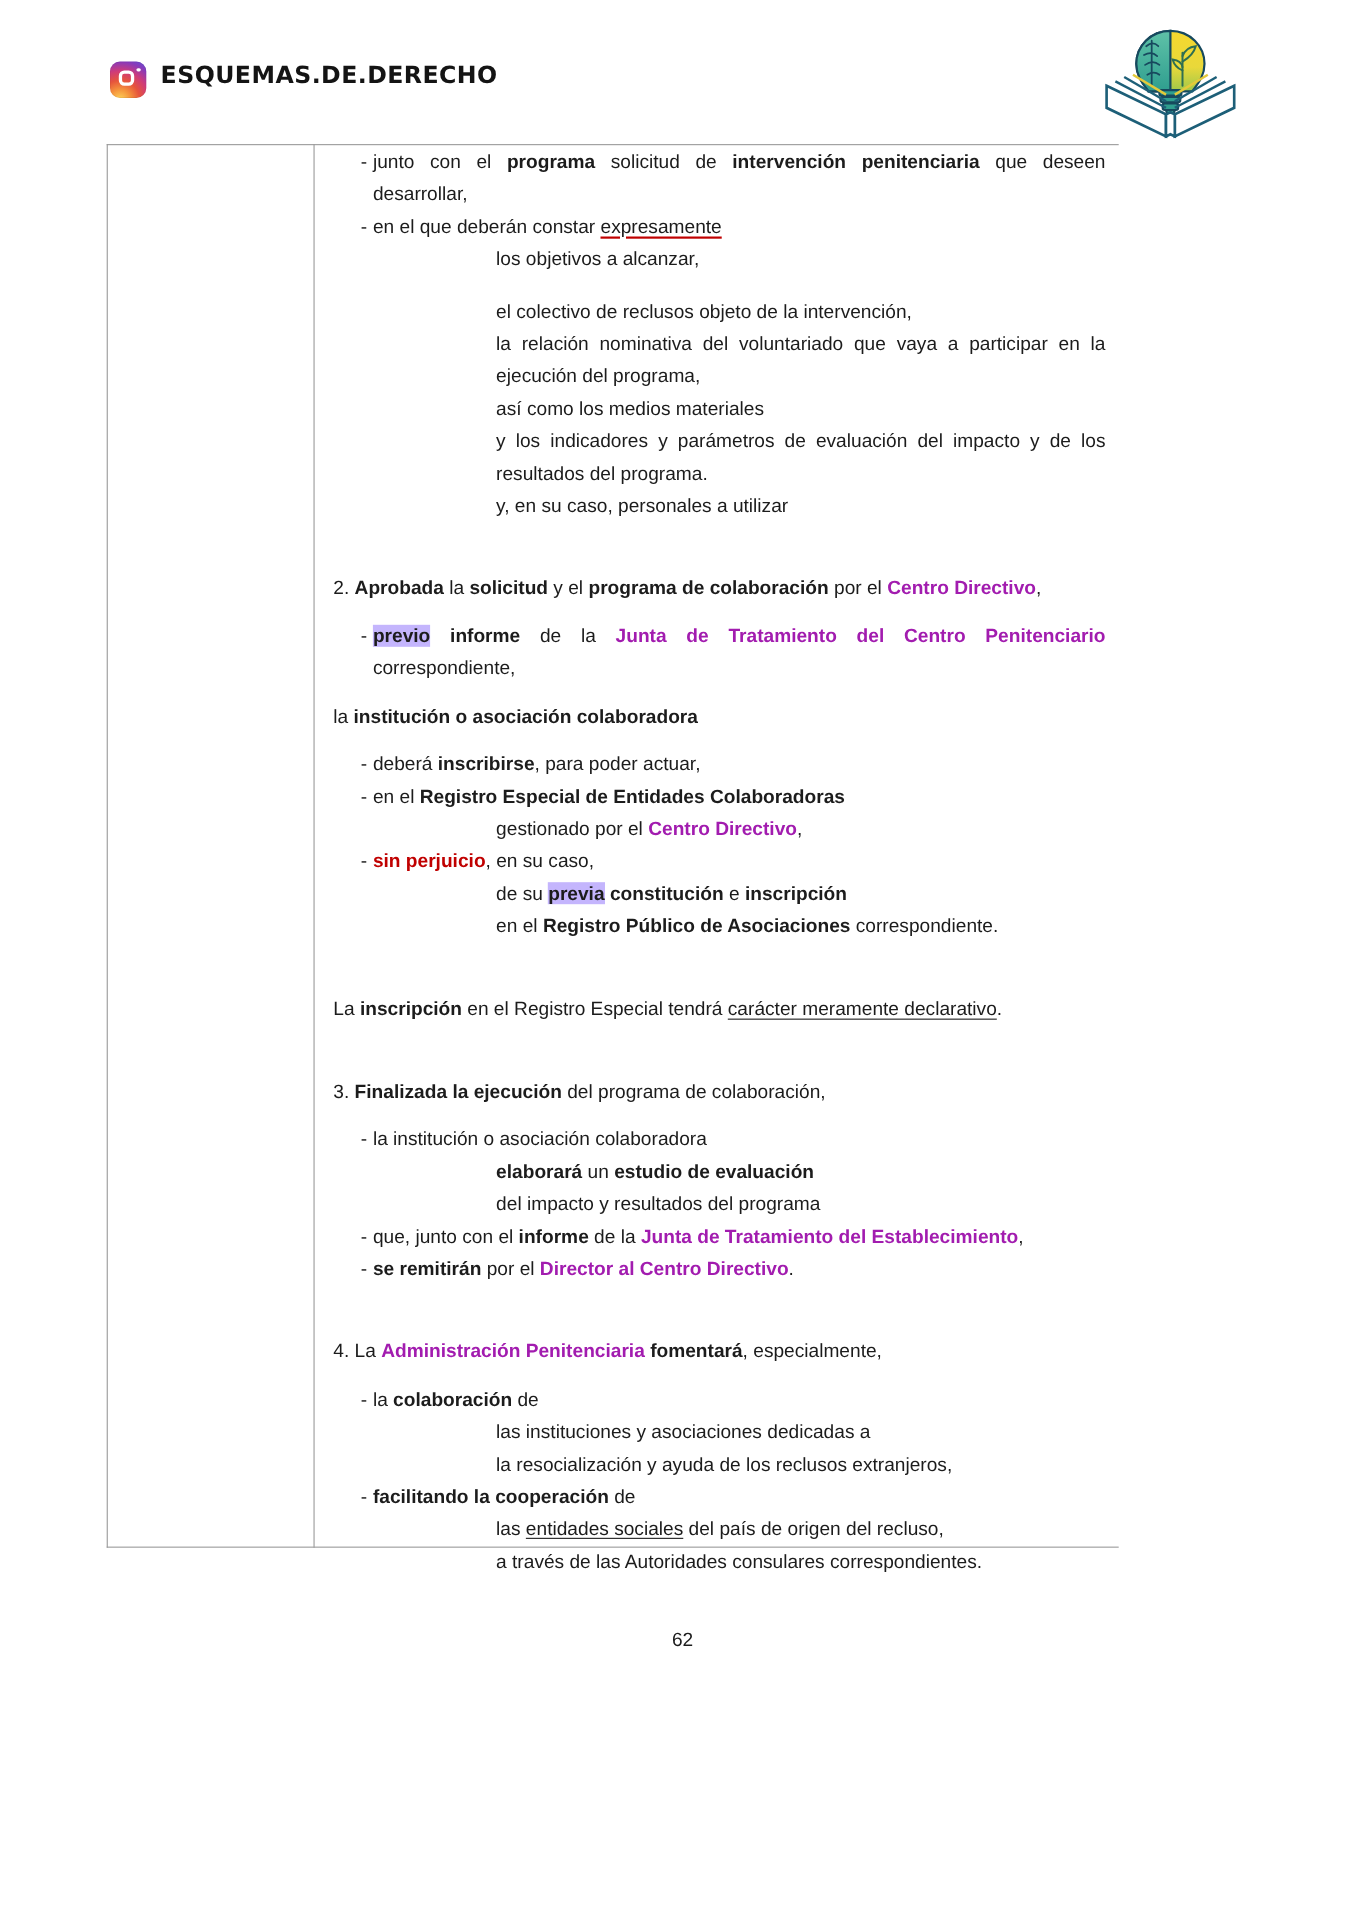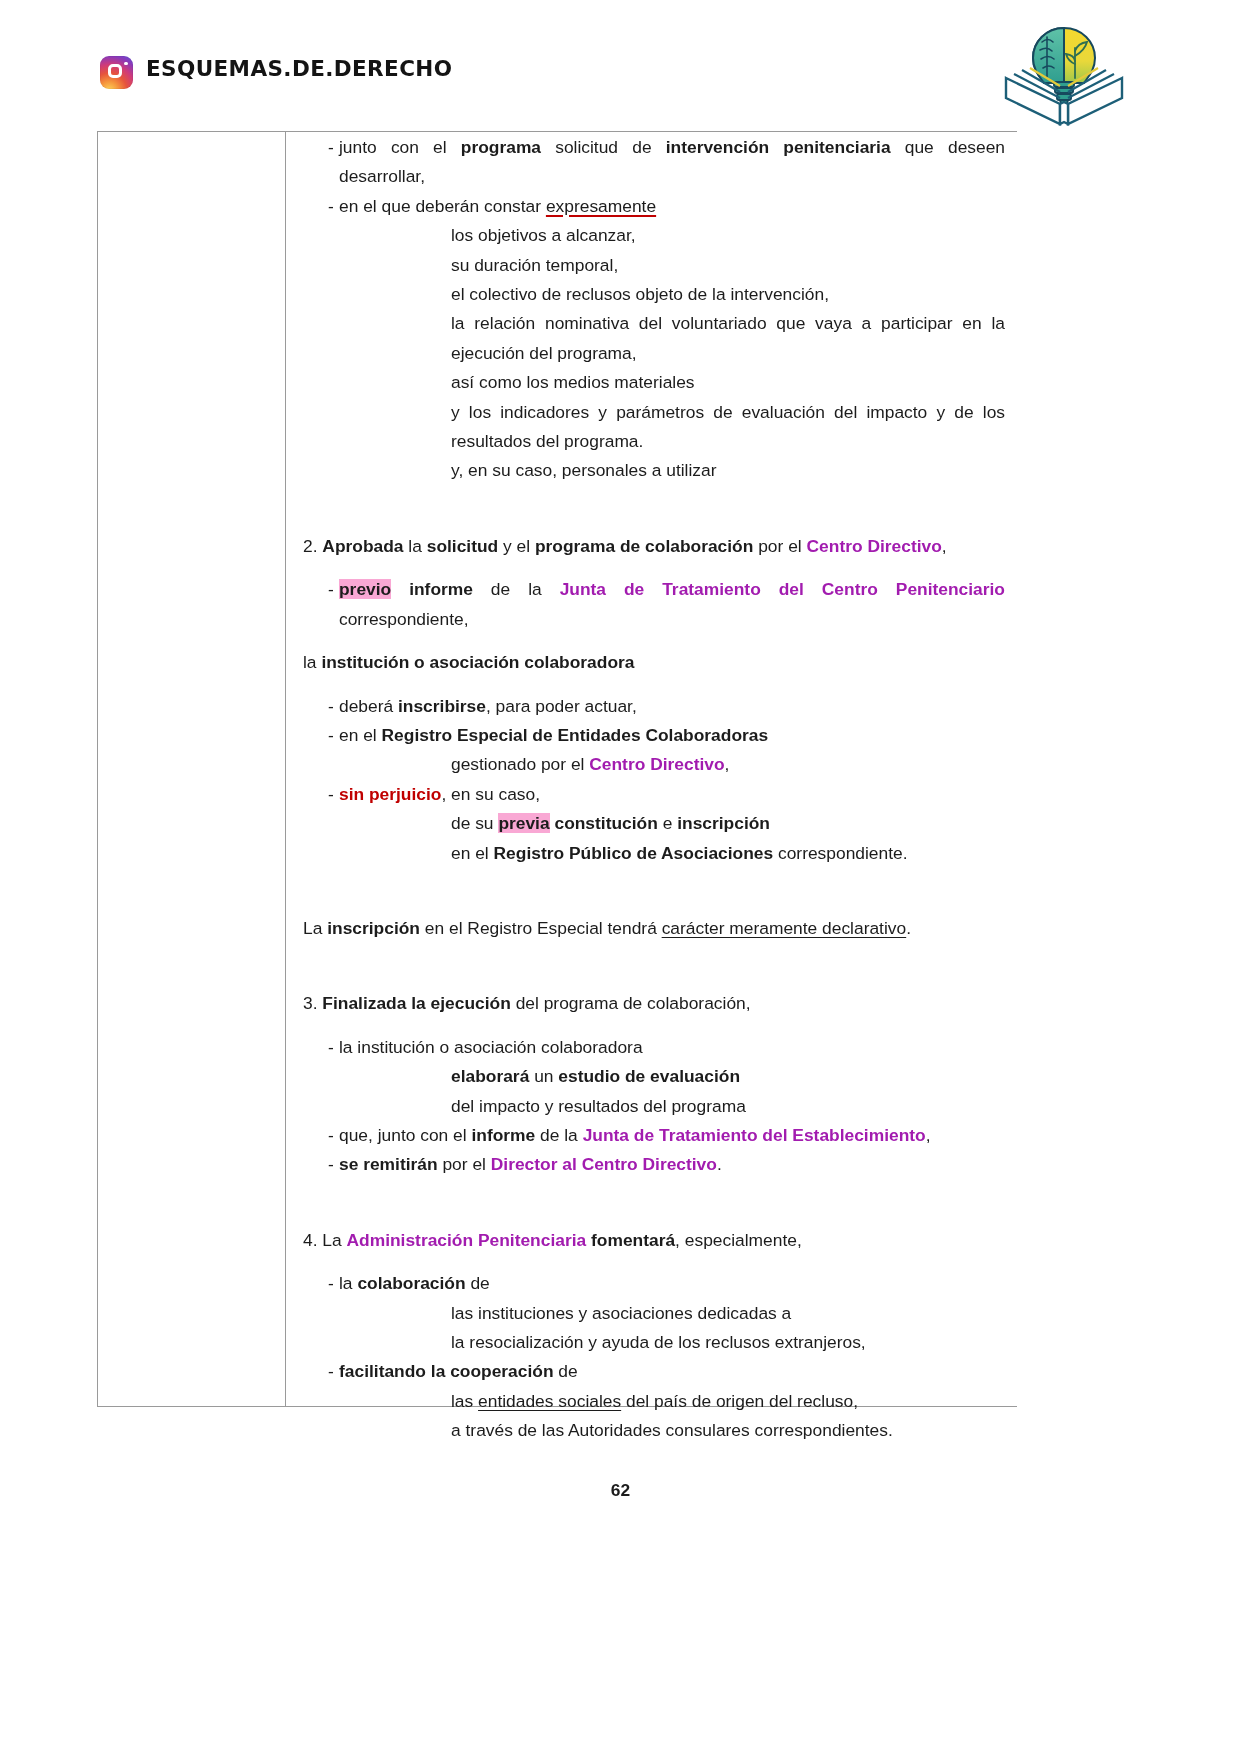--- a/index.html
+++ b/index.html
@@ -46,27 +46,27 @@
   .sqbox{display:inline-block;width:7px;height:7px;background:#1c1c1c;margin-top:11px;}
   .row .txt{flex:1 1 auto;}
   .row.justify .txt{text-align:justify;}
   .row.sqrow .txt{padding-left:30px;}
   .spacer-s{height:14px;}
   .spacer-l{height:46px;}
 
   b{font-weight:bold;}
   .green{color:#a21caf;font-weight:bold;}
   .red{color:#c00000;font-weight:bold;text-align:right;}
-  .hl{background:#f9a8d4;font-weight:bold;margin-top:14px;}
+  .hl{background:#c4b5fd;font-weight:bold;margin-top:14px;}
   .u{text-decoration:underline;text-underline-offset:2.5px;}
   .u-red{font-weight:normal;text-decoration:underline;text-decoration-color:#c00000;
     text-decoration-thickness:2px;text-underline-offset:3px;}
 
   .pagenum{position:absolute;left:0;top:1480px;width:1241px;text-align:center;
-    font-size:17.4px;color:#1c1c1c;font-weight:bold;}
+    font-size:17.4px;color:#1c1c1c;}
 </style>
 </head>
 <body>
 
 <div class="page">
 
   <div class="header">
     <div class="brand">
       <span class="ig-icon"></span>
       <span class="brand-text">ESQUEMAS.DE.DERECHO</span>
@@ -146,21 +146,20 @@
     <div class="row sqrow">
       <span class="sq">
           <i class="sqbox"></i>
         </span>
       <span class="txt">los objetivos a alcanzar,</span>
     </div>
     <div class="row sqrow">
       <span class="sq">
           <i class="sqbox"></i>
         </span>
-      <span class="txt">su duración temporal,</span>
     </div>
     <div class="row sqrow">
       <span class="sq">
           <i class="sqbox"></i>
         </span>
       <span class="txt">el colectivo de reclusos objeto de la intervención,</span>
     </div>
     <div class="row sqrow justify">
       <span class="sq">
           <i class="sqbox"></i>

